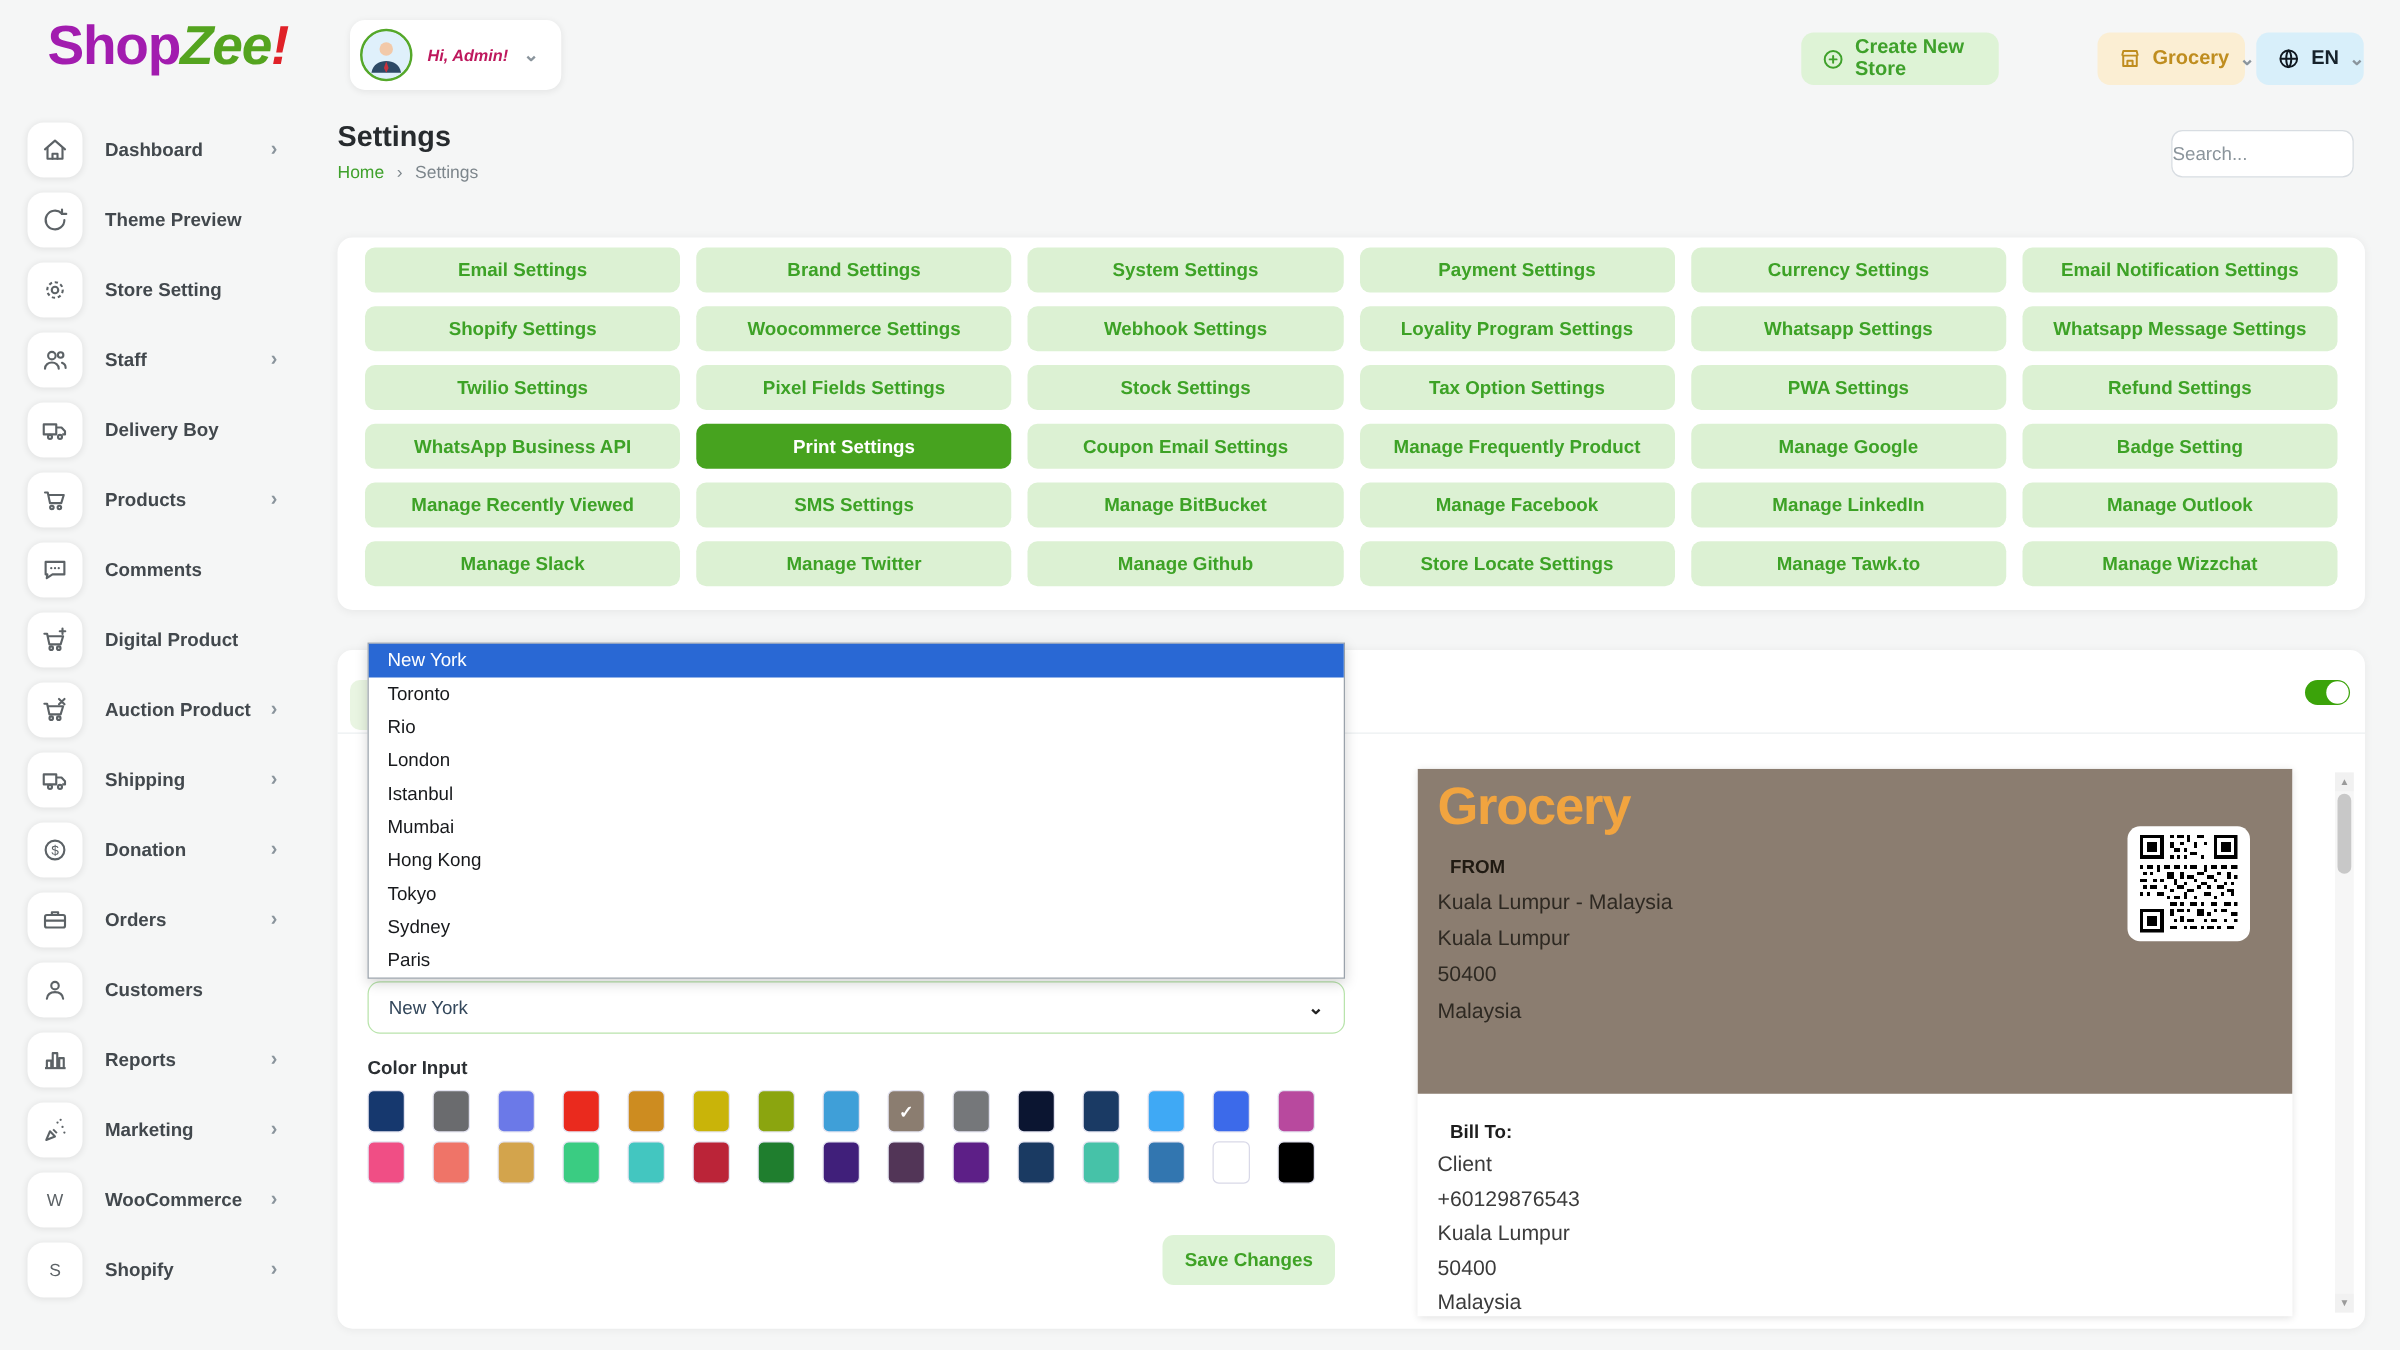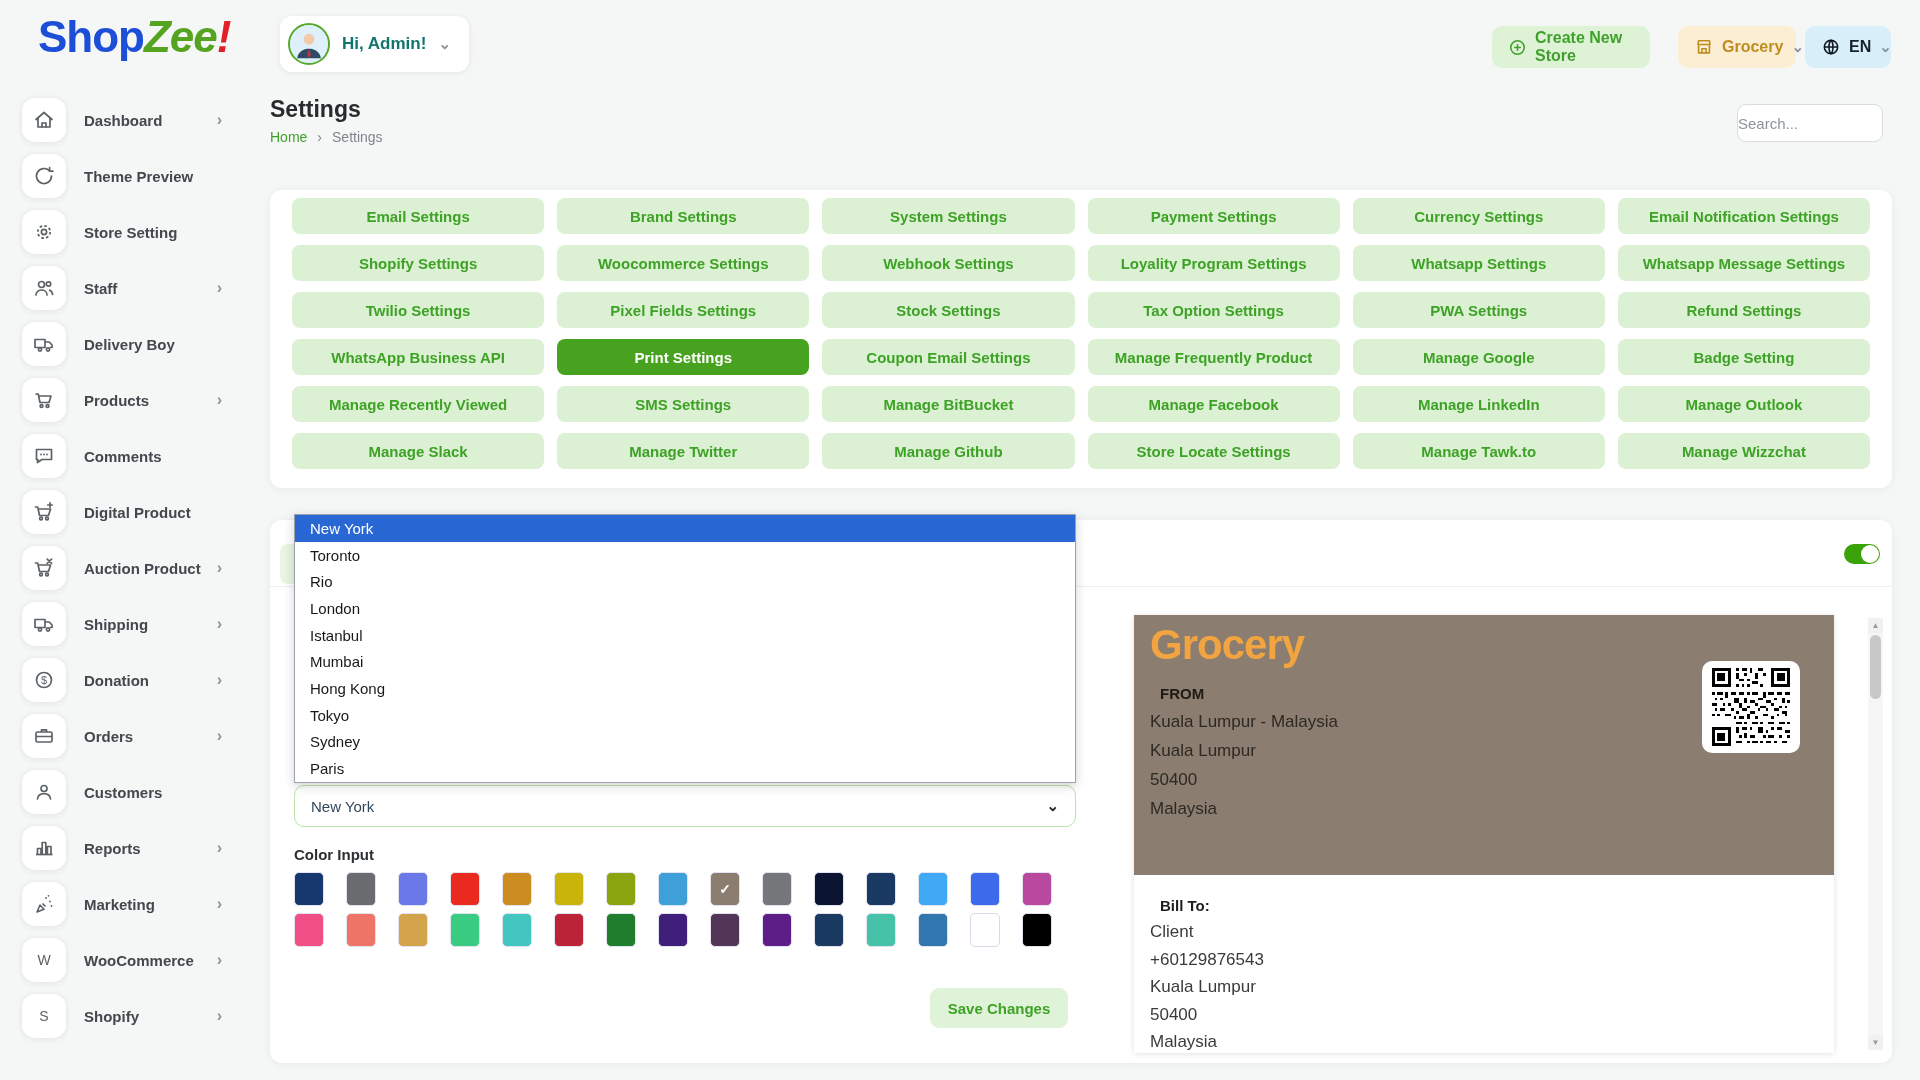--- a/index.html
+++ b/index.html
@@ -3,37 +3,37 @@
 <meta charset="utf-8">
 <style>
   * { margin:0; padding:0; box-sizing:border-box; }
   html,body { background:#eef0f1; }
   .stage{
     position:relative; width:1920px; height:1080px; overflow:hidden;
     background:#f5f6f6; font-family:"Liberation Sans", sans-serif; color:#3c4146;
   }
   
   .logo{ position:absolute; left:38px; top:12px; font-size:44px; font-weight:800; letter-spacing:-1px; cursor:pointer;}
-  .logo .shop{ color:#1d4ed8; }
+  .logo .shop{ color:#a21caf; }
   .logo .zee{ color:#54a41f; font-style:italic; }
   .logo .bang{ color:#e02128; font-style:italic; }
   .admin-chip{
     position:absolute; left:280px; top:16px; height:56px; padding:0 18px 0 8px;
     background:#fff; border-radius:12px; box-shadow:0 1px 6px rgba(0,0,0,.07);
     display:flex; align-items:center; gap:12px; cursor:pointer;
   }
   .avatar{ width:42px; height:42px; border-radius:50%; border:2.5px solid #55a82a;
     background:#dff0fb; overflow:hidden; display:flex; align-items:center; justify-content:center;}
-  .admin-chip .greet{ font-size:17px; font-weight:700; color:#0f766e; }
+  .admin-chip .greet{ font-size:13px; font-weight:700; color:#be185d;font-style:italic; }
   .chev{ color:#8a949c; font-size:15px; font-weight:700; }
   .hdr-btn{
     position:absolute; top:26px; height:42px; border-radius:10px; display:flex;
     align-items:center; gap:8px; padding:0 16px; font-size:16px; font-weight:700; cursor:pointer;
   }
-  .btn-create{ left:1492px; width:158px; background:#def3d6; color:#3fa12b; justify-content:center;}
+  .btn-create{ left:1441px; width:158px; background:#def3d6; color:#3fa12b; justify-content:center;}
   .btn-store { left:1678px; width:118px; background:#fbeed3; color:#bf8d1f; }
   .btn-lang  { left:1805px; width:86px;  background:#d8effa; color:#16222b; }
   
   .sidebar{ position:absolute; left:0; top:92px; width:240px; }
   .side-item{ height:56px; display:flex; align-items:center; cursor:pointer; position:relative; }
   .icon-box{ width:44px; height:44px; margin-left:22px; background:#fff; border-radius:13px;
     box-shadow:0 1px 6px rgba(0,0,0,.09); display:flex; align-items:center; justify-content:center; }
   .side-item .lbl{ margin-left:18px; font-size:15px; font-weight:700; color:#42484d; }
   .side-item .chev{ position:absolute; right:18px; font-size:16px; }
   

